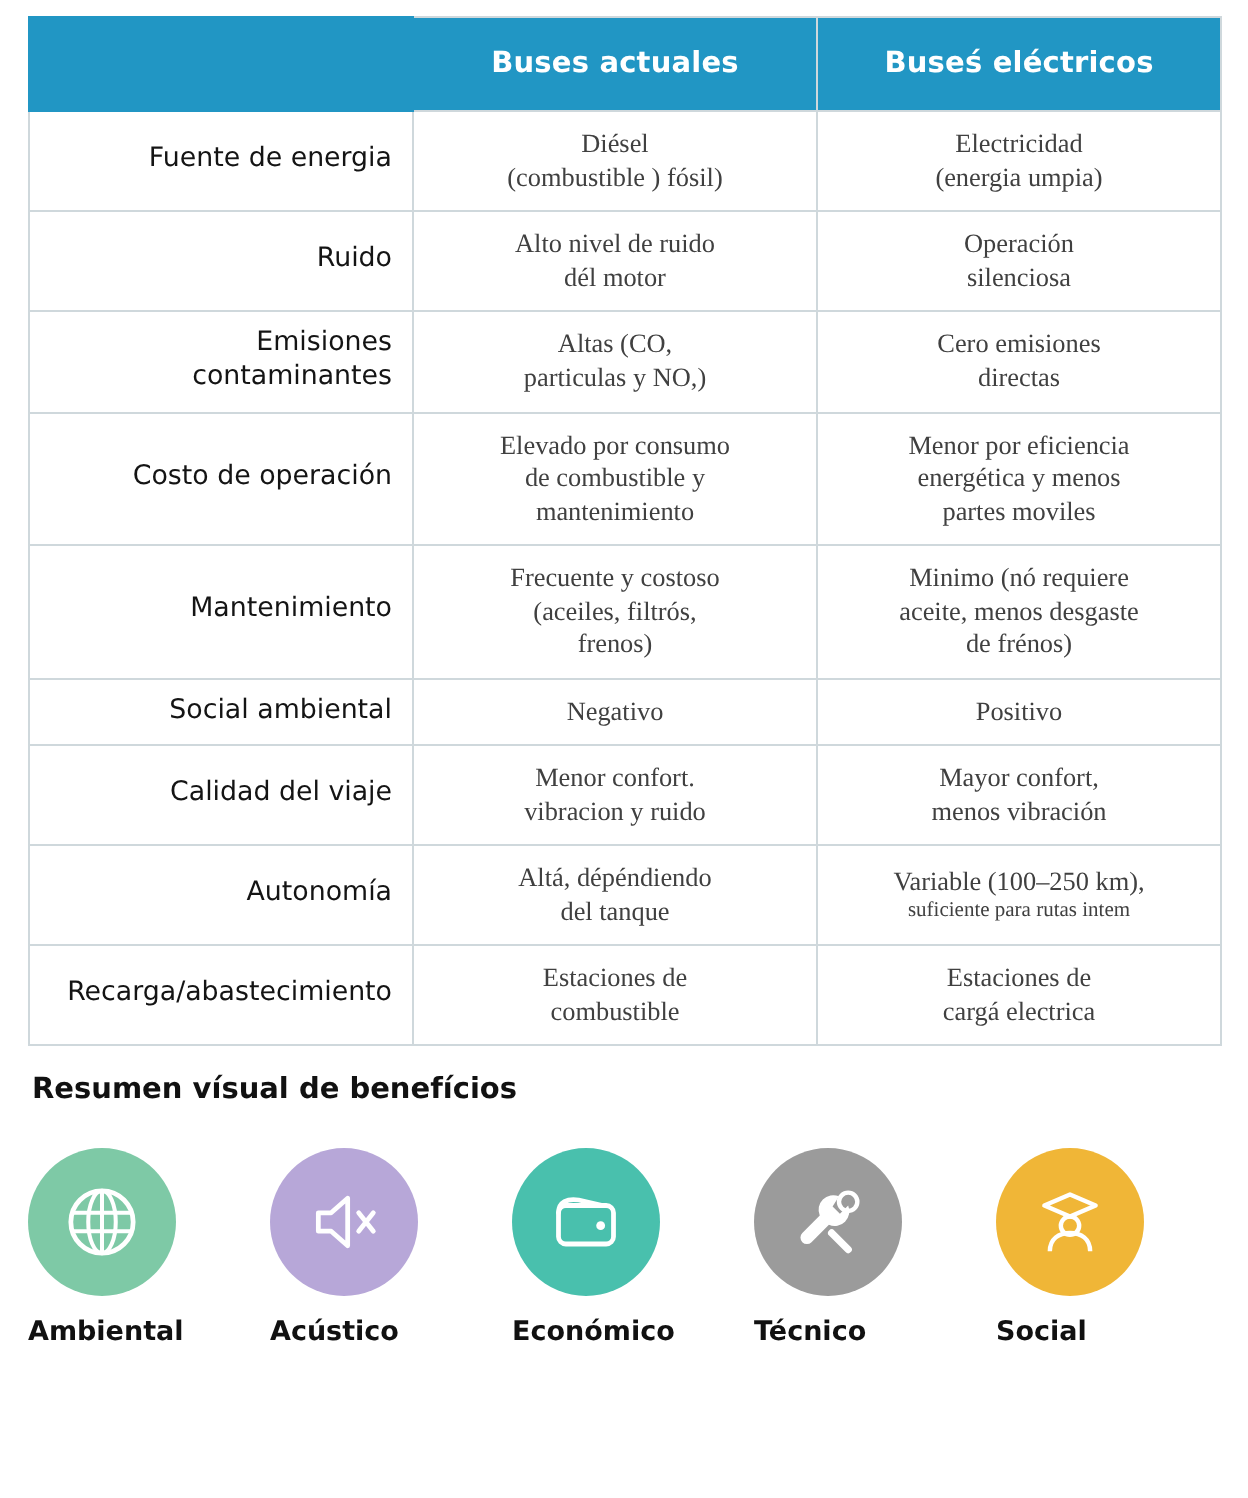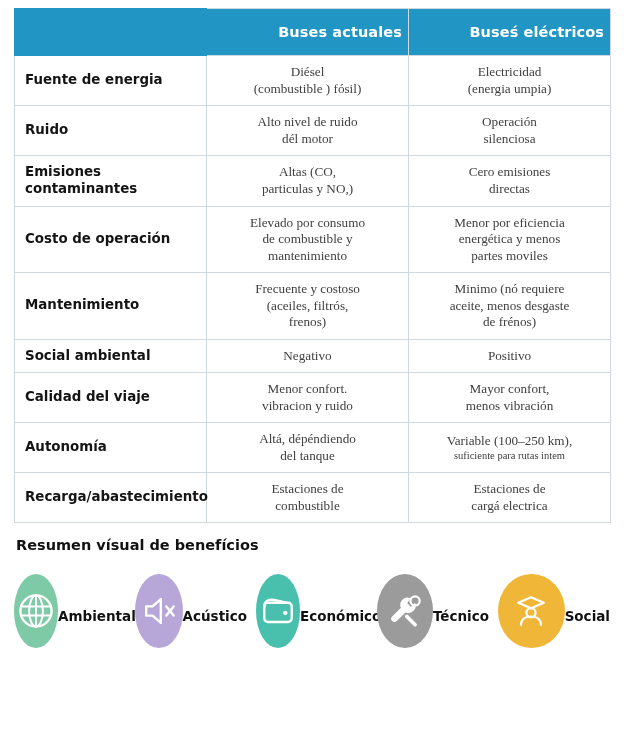--- a/index.html
+++ b/index.html
@@ -29,21 +29,20 @@
     table-layout: fixed;
     background: #ffffff;
   }
   table.compare col.c0 { width: 192px; }
   table.compare col.c1 { width: 202px; }
   table.compare col.c2 { width: 202px; }
 
   table.compare th, table.compare td {
     border: 1px solid #cfd8dc;
     vertical-align: middle;
-    text-align: right;
   }
   thead th {
     background: #2196c4;
     color: #ffffff;
     font-size: 14.5px;
     font-weight: 700;
     text-align: center;
     height: 38px;
     padding: 4px 6px;
     border: 1px solid #2196c4;
@@ -52,22 +51,22 @@
   thead th.corner {
     background: #2196c4;
     border: 1px solid #2196c4;
   }
   tbody td {
     padding: 8px 10px;
     font-size: 13.2px;
     line-height: 1.25;
   }
   tbody td.label {
-    font-weight: 700;
-    text-align: left;
+    font-weight: 400;
+    text-align: right;
     font-size: 13.4px;
     color: #141414;
   }
   tbody td.val {
     text-align: center;
     color: #404040;
     font-family: Liberation Serif, serif;
   }
   tbody td.val .small {
     font-size: 10.5px;
@@ -87,21 +86,22 @@
   .icons-row {
     display: flex;
     justify-content: space-between;
     align-items: flex-start;
     width: 596px;
     margin-top: 4px;
   }
   .icon-item {
     width: 112px;
     display: flex;
-    align-items: center;
+    flex-direction: column;
+    align-items: flex-start;
   }
   .circle {
     width: 74px;
     height: 74px;
     border-radius: 50%;
     display: flex;
     align-items: center;
     justify-content: center;
   }
   .icon-caption {

